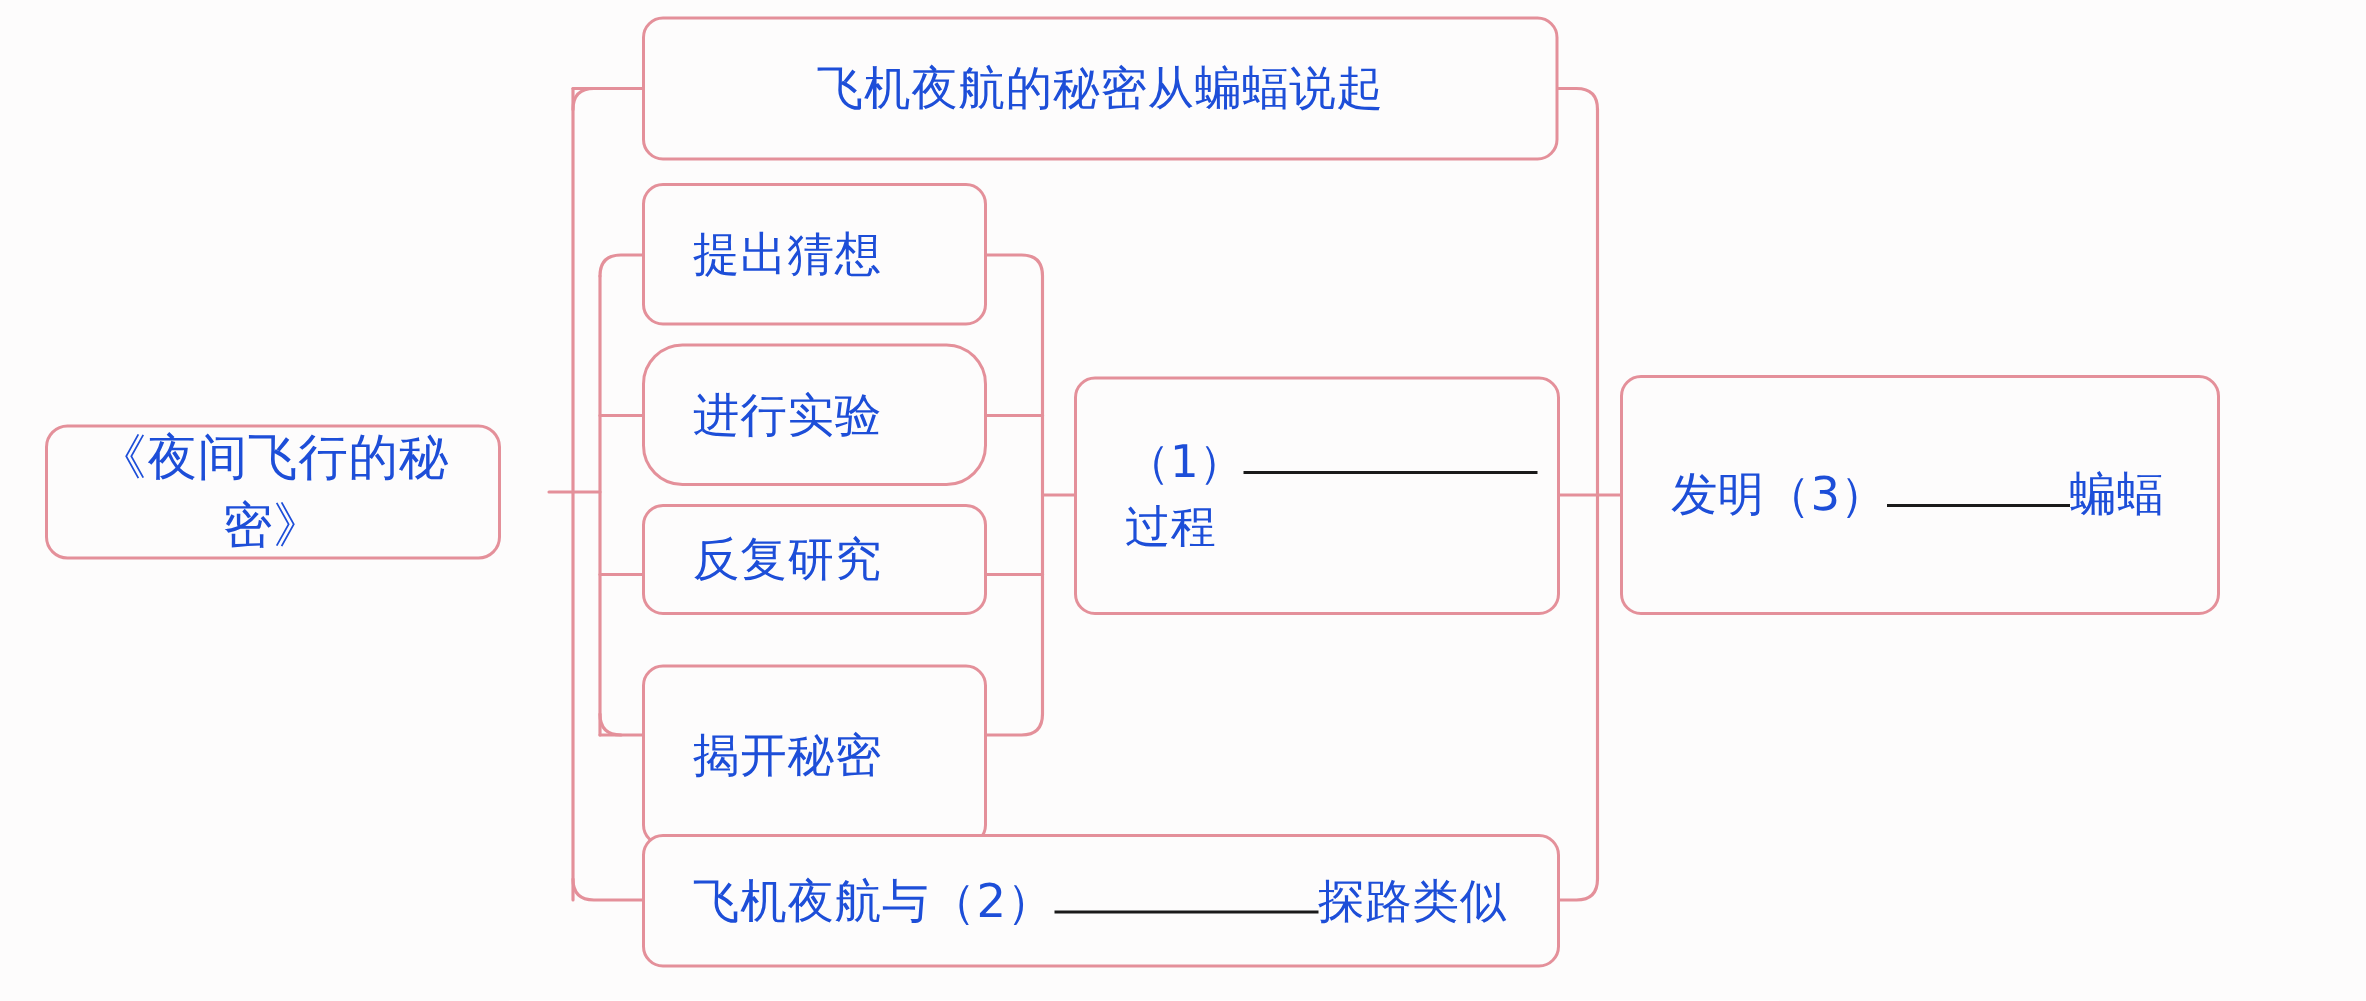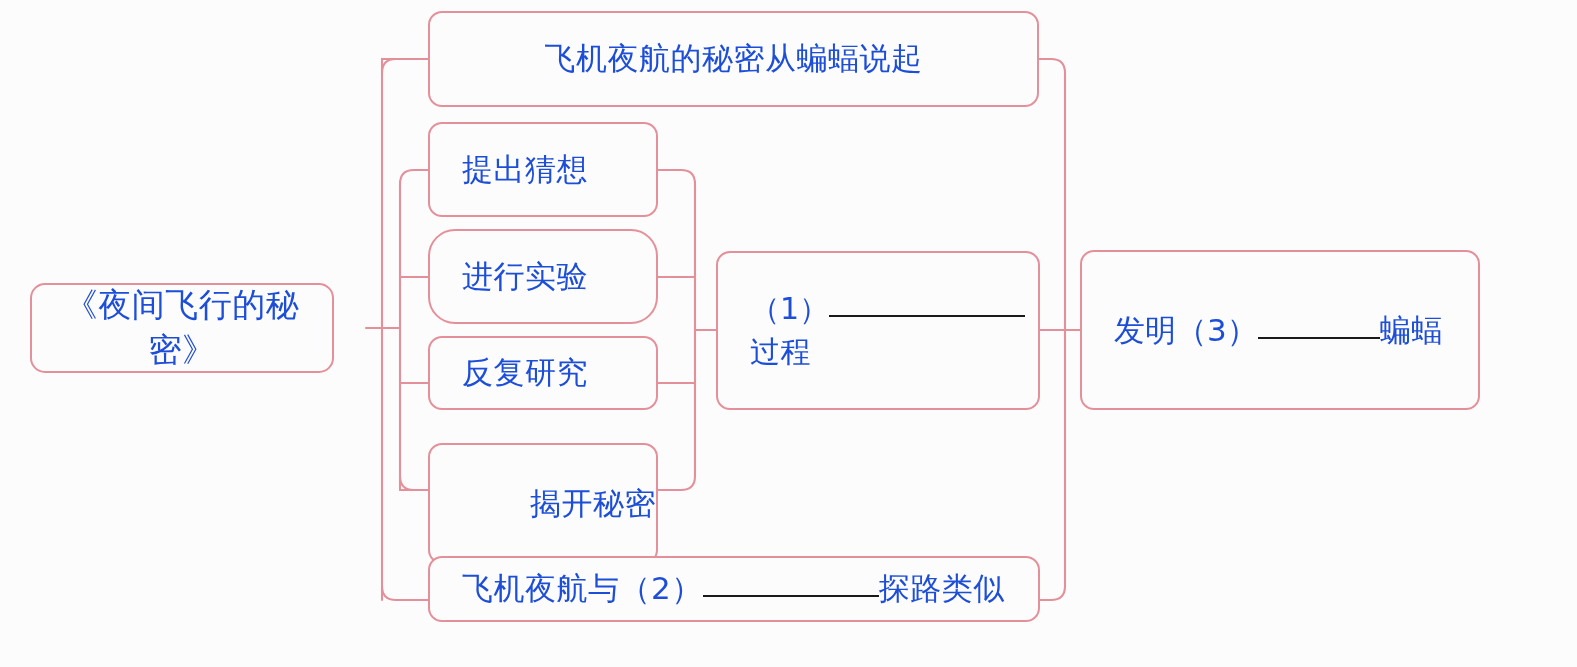--- a/index.html
+++ b/index.html
@@ -47,22 +47,22 @@
     width: 100%;
   }
   .center   { justify-content: center; text-align: center; }
   .leftpad  { padding-left: 32px; text-align: left; }
 
   #n-title    { left: 30px;   top: 283px; width: 304px; height: 90px;  font-size: 33px; border-radius: 15px; }
   #n-top      { left: 428px;  top: 11px;  width: 611px; height: 96px;  font-size: 31px; }
   #n-s1       { left: 428px;  top: 122px; width: 230px; height: 95px;  font-size: 31px; }
   #n-s2       { left: 428px;  top: 229px; width: 230px; height: 95px;  font-size: 31px; border-radius: 27px; }
   #n-s3       { left: 428px;  top: 336px; width: 230px; height: 74px;  font-size: 31px; }
-  #n-s4       { left: 428px;  top: 443px; width: 230px; height: 121px;  font-size: 31px; text-align: right; }
-  #n-bottom   { left: 428px;  top: 556px; width: 612px; height: 66px;  font-size: 31px; }
+  #n-s4       { left: 428px;  top: 443px; width: 230px; height: 121px;  font-size: 31px; }
+  #n-bottom   { left: 428px;  top: 556px; width: 612px; height: 89px;  font-size: 31px; }
   #n-process  { left: 716px;  top: 251px; width: 324px; height: 159px; font-size: 30px; }
   #n-result   { left: 1080px; top: 250px; width: 400px; height: 160px; font-size: 31px; }
 
   .two-line {
     line-height: 1.42;
   }
   
   .blank {
     display: inline-block;
     border-bottom: 2.2px solid #1a1a1a;

